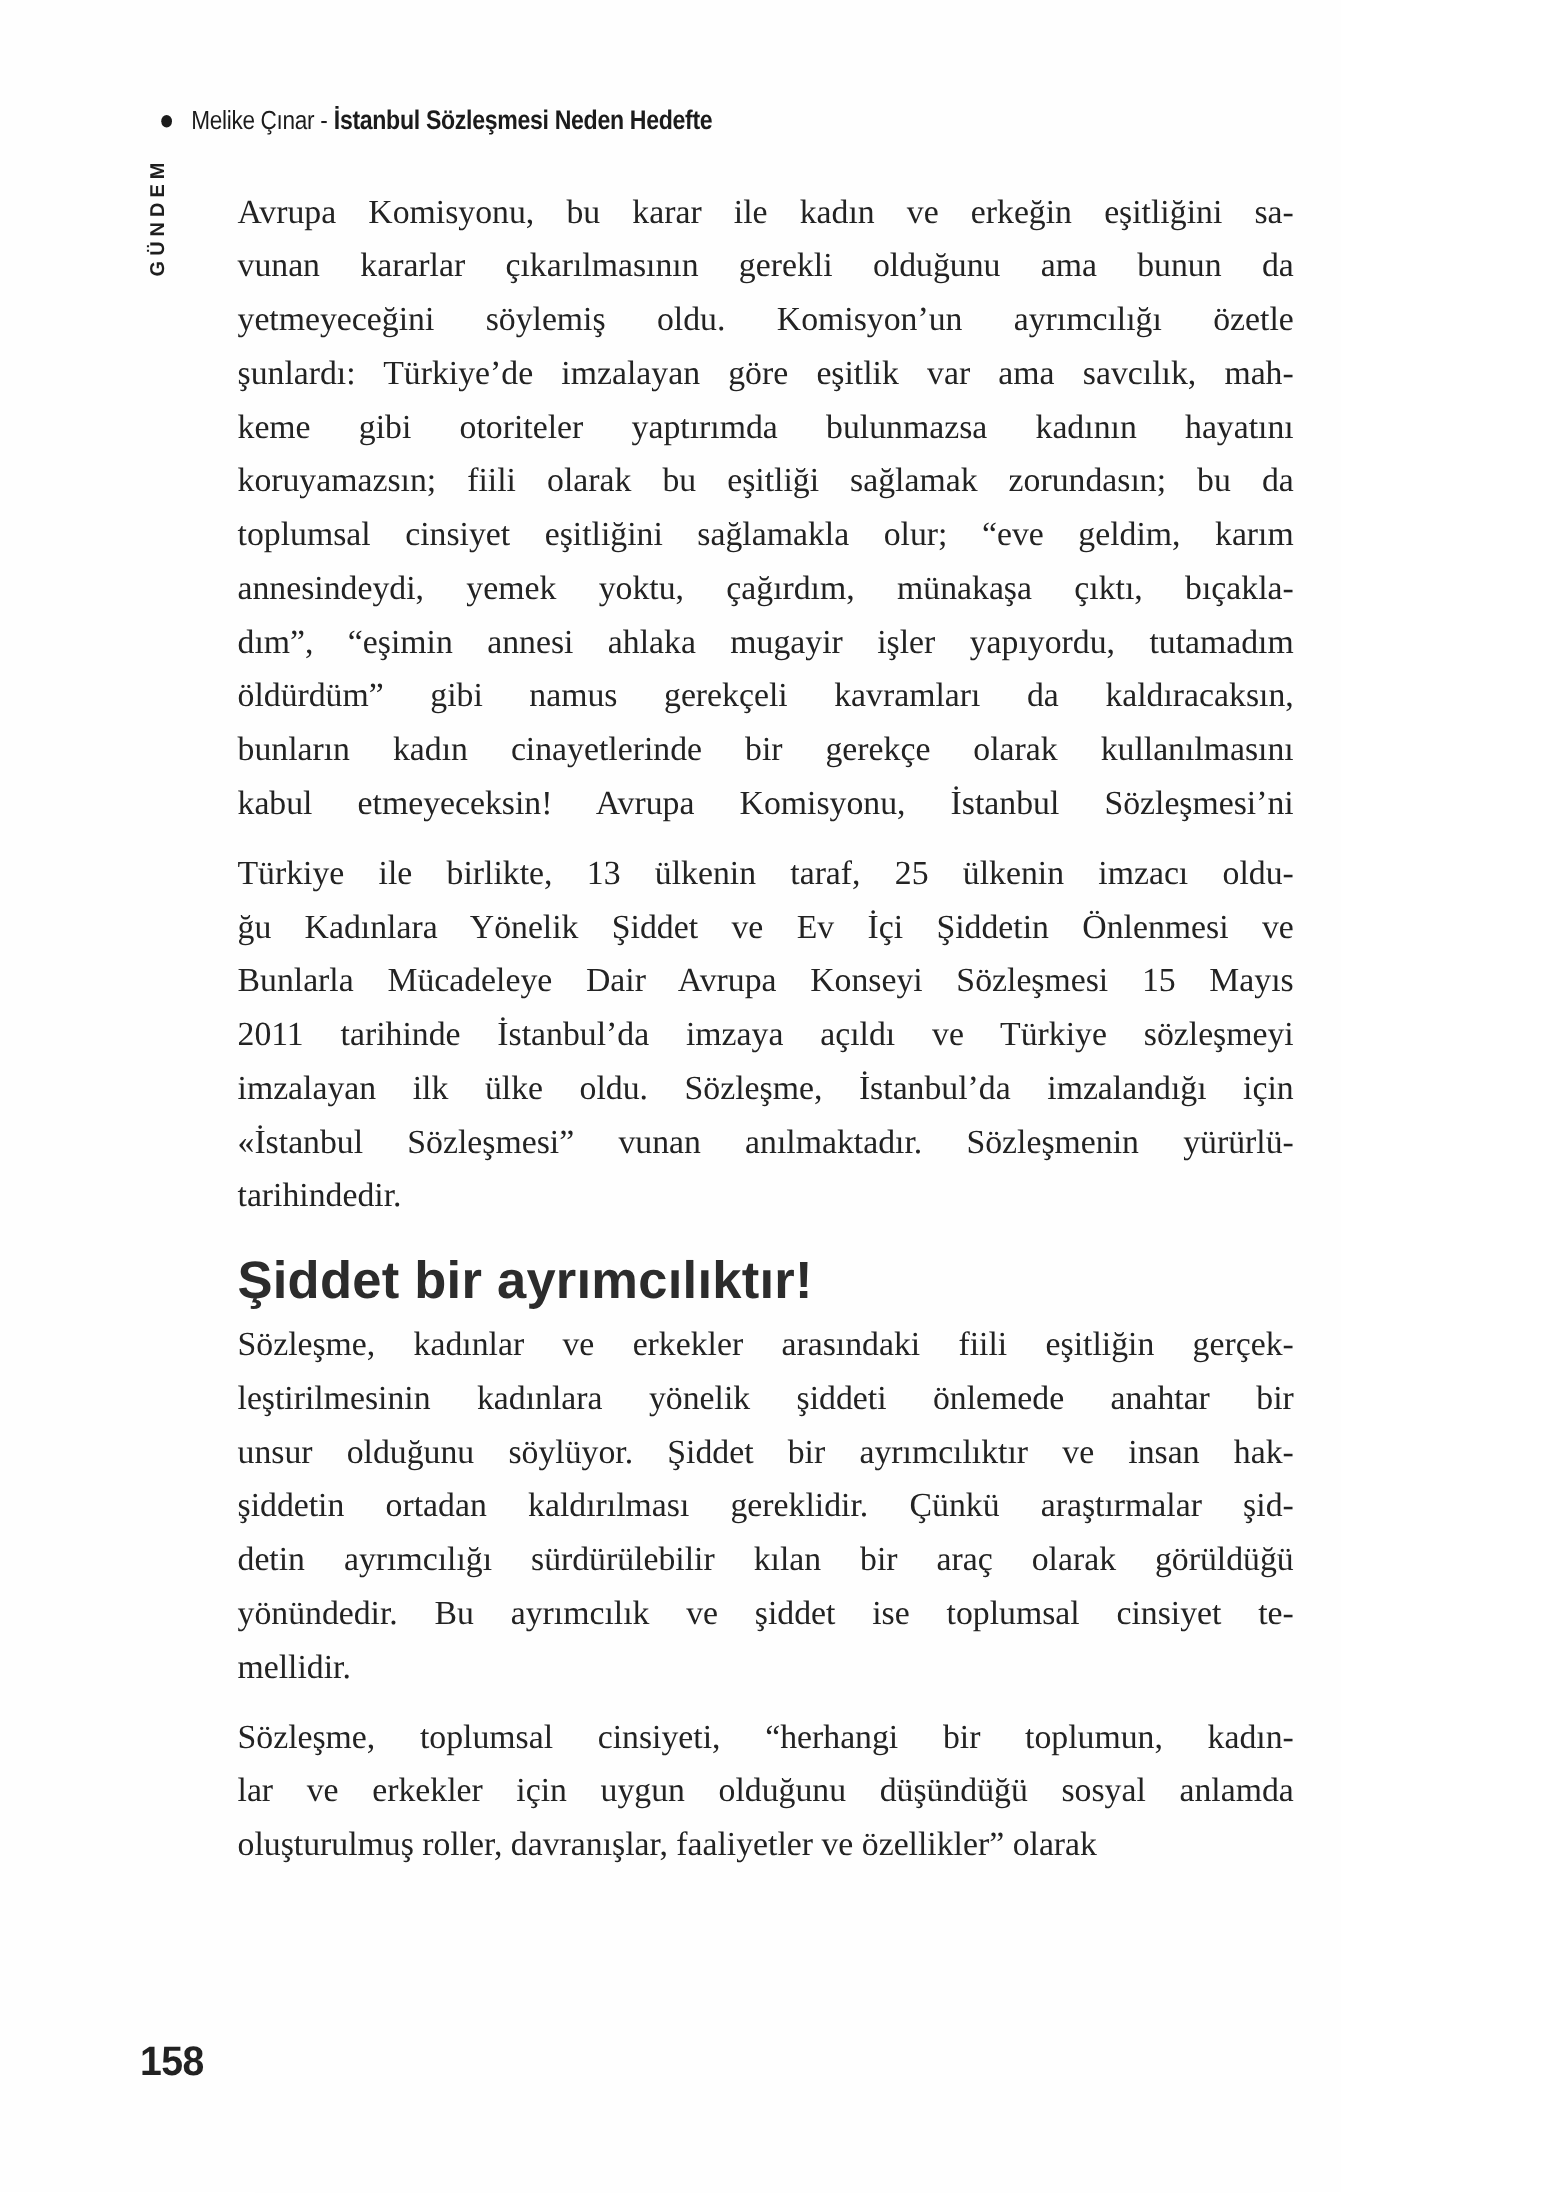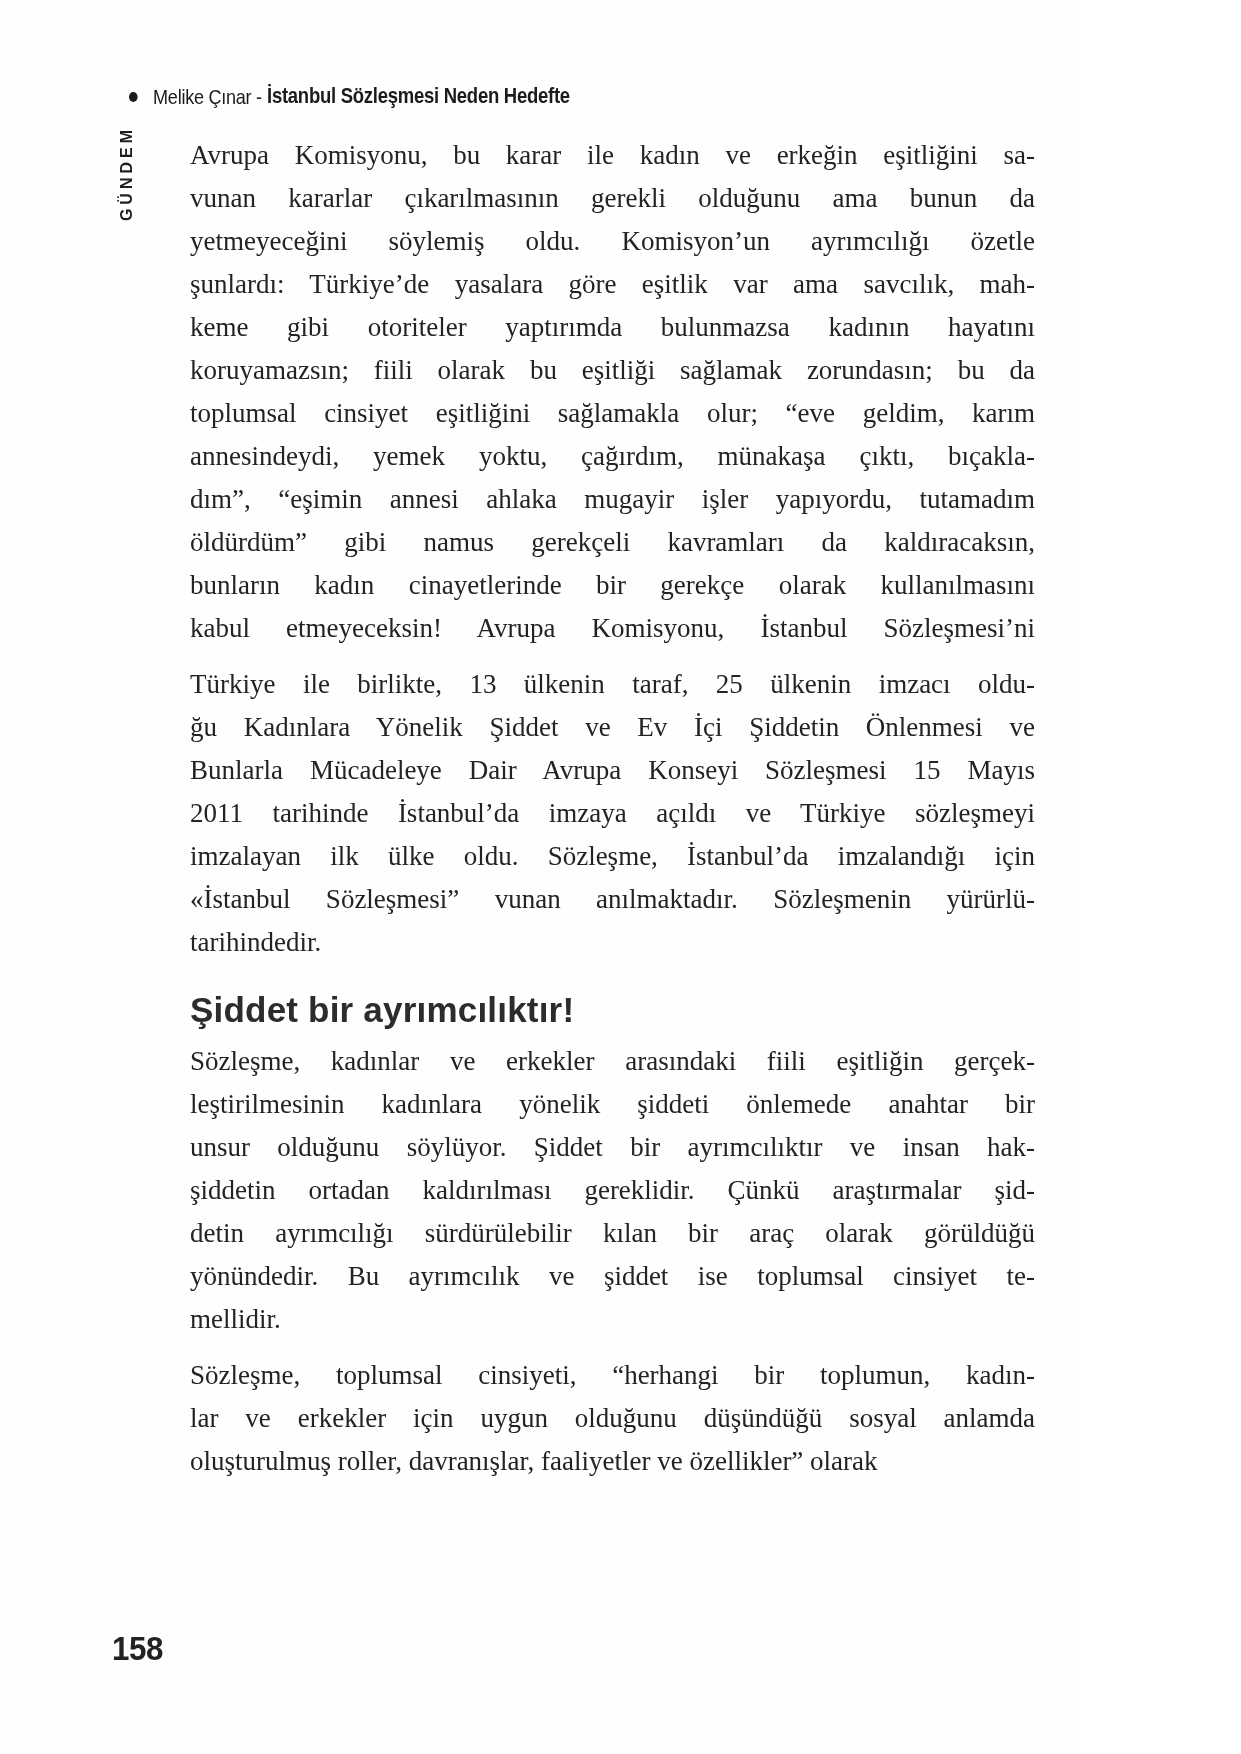--- a/index.html
+++ b/index.html
@@ -61,42 +61,42 @@
     font-size: 16px;
     letter-spacing: 4px;
     color: #1e1e1e;
     transform-origin: center;
   }
 
   
   .body-content {
     position: absolute;
     left: 190px;
-    top: 134px;
+    top: 148px;
     width: 845px;
     color: #232323;
   }
   .paragraph {
     margin: 0 0 13px 0;
     font-size: 27px;
     line-height: 43px;
   }
   .line {
     text-align: justify;
     text-align-last: justify;
     white-space: nowrap;
   }
   .line.final {
     text-align-last: left;
   }
   .section-heading {
     margin: 27px 0 11px 0;
     font-family: "Liberation Sans", sans-serif;
     font-weight: 700;
-    font-size: 35px;
+    font-size: 42px;
     line-height: 38px;
     letter-spacing: 0.2px;
     color: #2c2c2c;
   }
 
   
   .page-number {
     position: absolute;
     left: 112px;
     top: 1630px;
@@ -120,21 +120,21 @@
     <span class="header-title">İstanbul Sözleşmesi Neden Hedefte</span>
   </div>
 
   <div class="vertical-label">GÜNDEM</div>
 
   <main class="body-content">
       <div class="paragraph">
         <div class="line">Avrupa Komisyonu, bu karar ile kadın ve erkeğin eşitliğini sa-</div>
         <div class="line">vunan kararlar çıkarılmasının gerekli olduğunu ama bunun da</div>
         <div class="line">yetmeyeceğini söylemiş oldu. Komisyon’un ayrımcılığı özetle</div>
-        <div class="line">şunlardı: Türkiye’de yasalara göre eşitlik var ama savcılık, mah-</div>
+        <div class="line">şunlardı: Türkiye’de imzalayan göre eşitlik var ama savcılık, mah-</div>
         <div class="line">keme gibi otoriteler yaptırımda bulunmazsa kadının hayatını</div>
         <div class="line">koruyamazsın; fiili olarak bu eşitliği sağlamak zorundasın; bu da</div>
         <div class="line">toplumsal cinsiyet eşitliğini sağlamakla olur; “eve geldim, karım</div>
         <div class="line">annesindeydi, yemek yoktu, çağırdım, münakaşa çıktı, bıçakla-</div>
         <div class="line">dım”, “eşimin annesi ahlaka mugayir işler yapıyordu, tutamadım</div>
         <div class="line">öldürdüm” gibi namus gerekçeli kavramları da kaldıracaksın,</div>
         <div class="line">bunların kadın cinayetlerinde bir gerekçe olarak kullanılmasını</div>
         <div class="line">kabul etmeyeceksin! Avrupa Komisyonu, İstanbul Sözleşmesi’ni</div>
       </div>
       <div class="paragraph">

